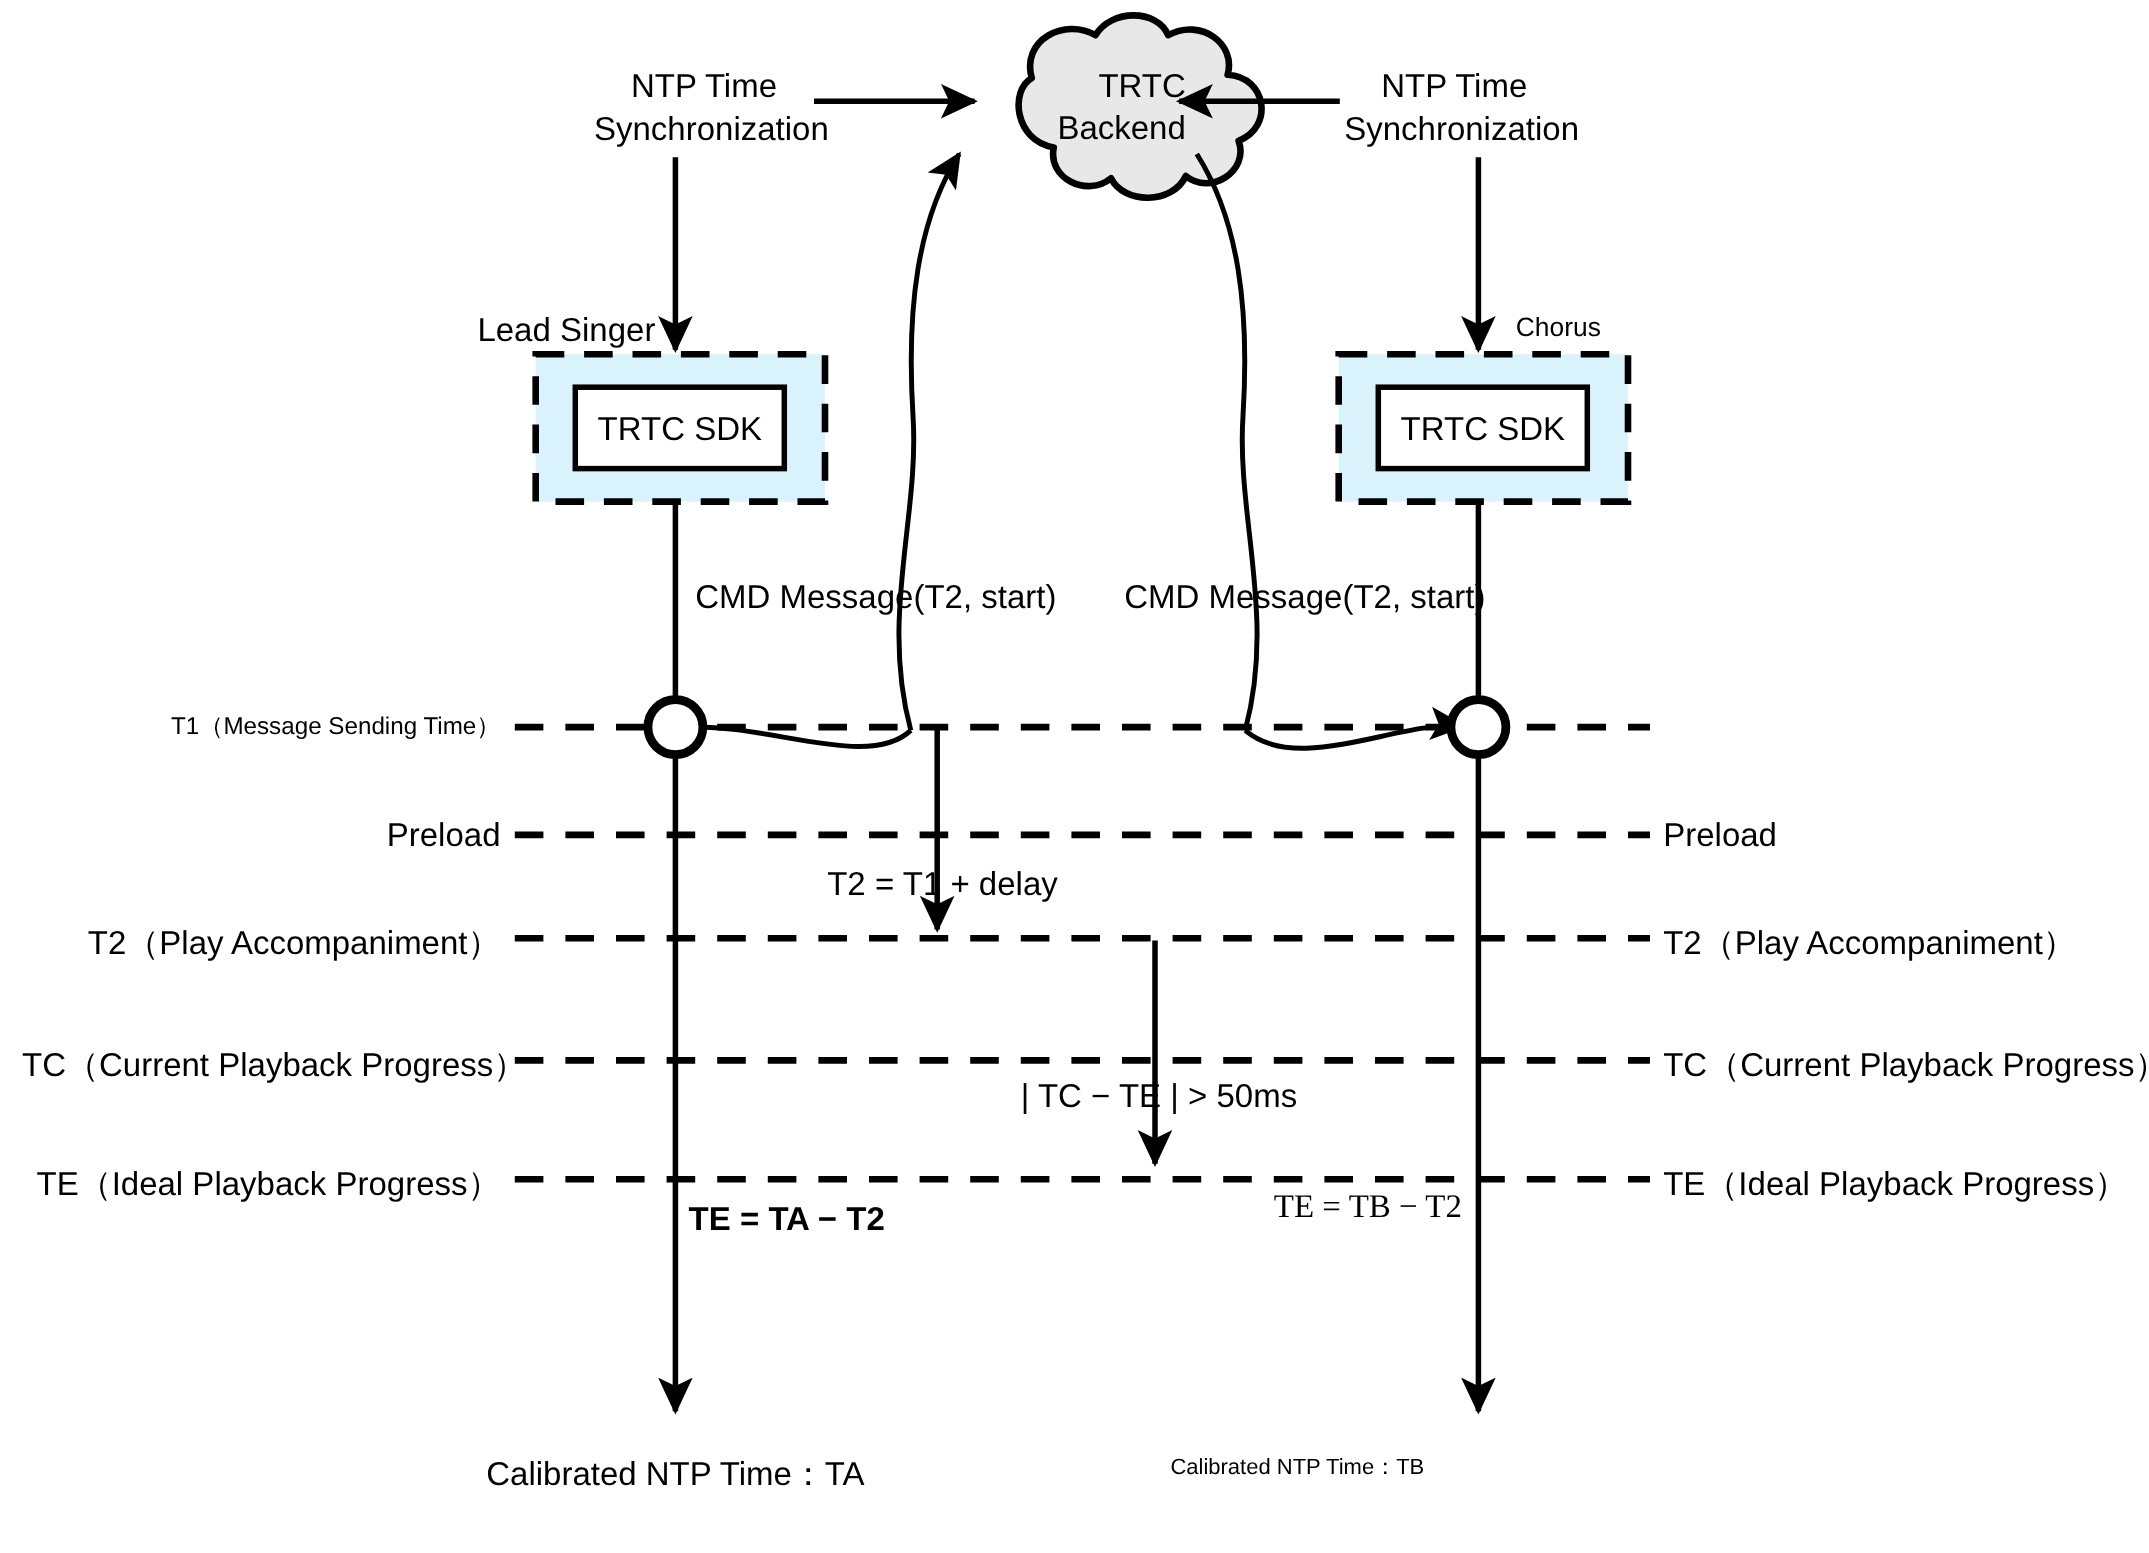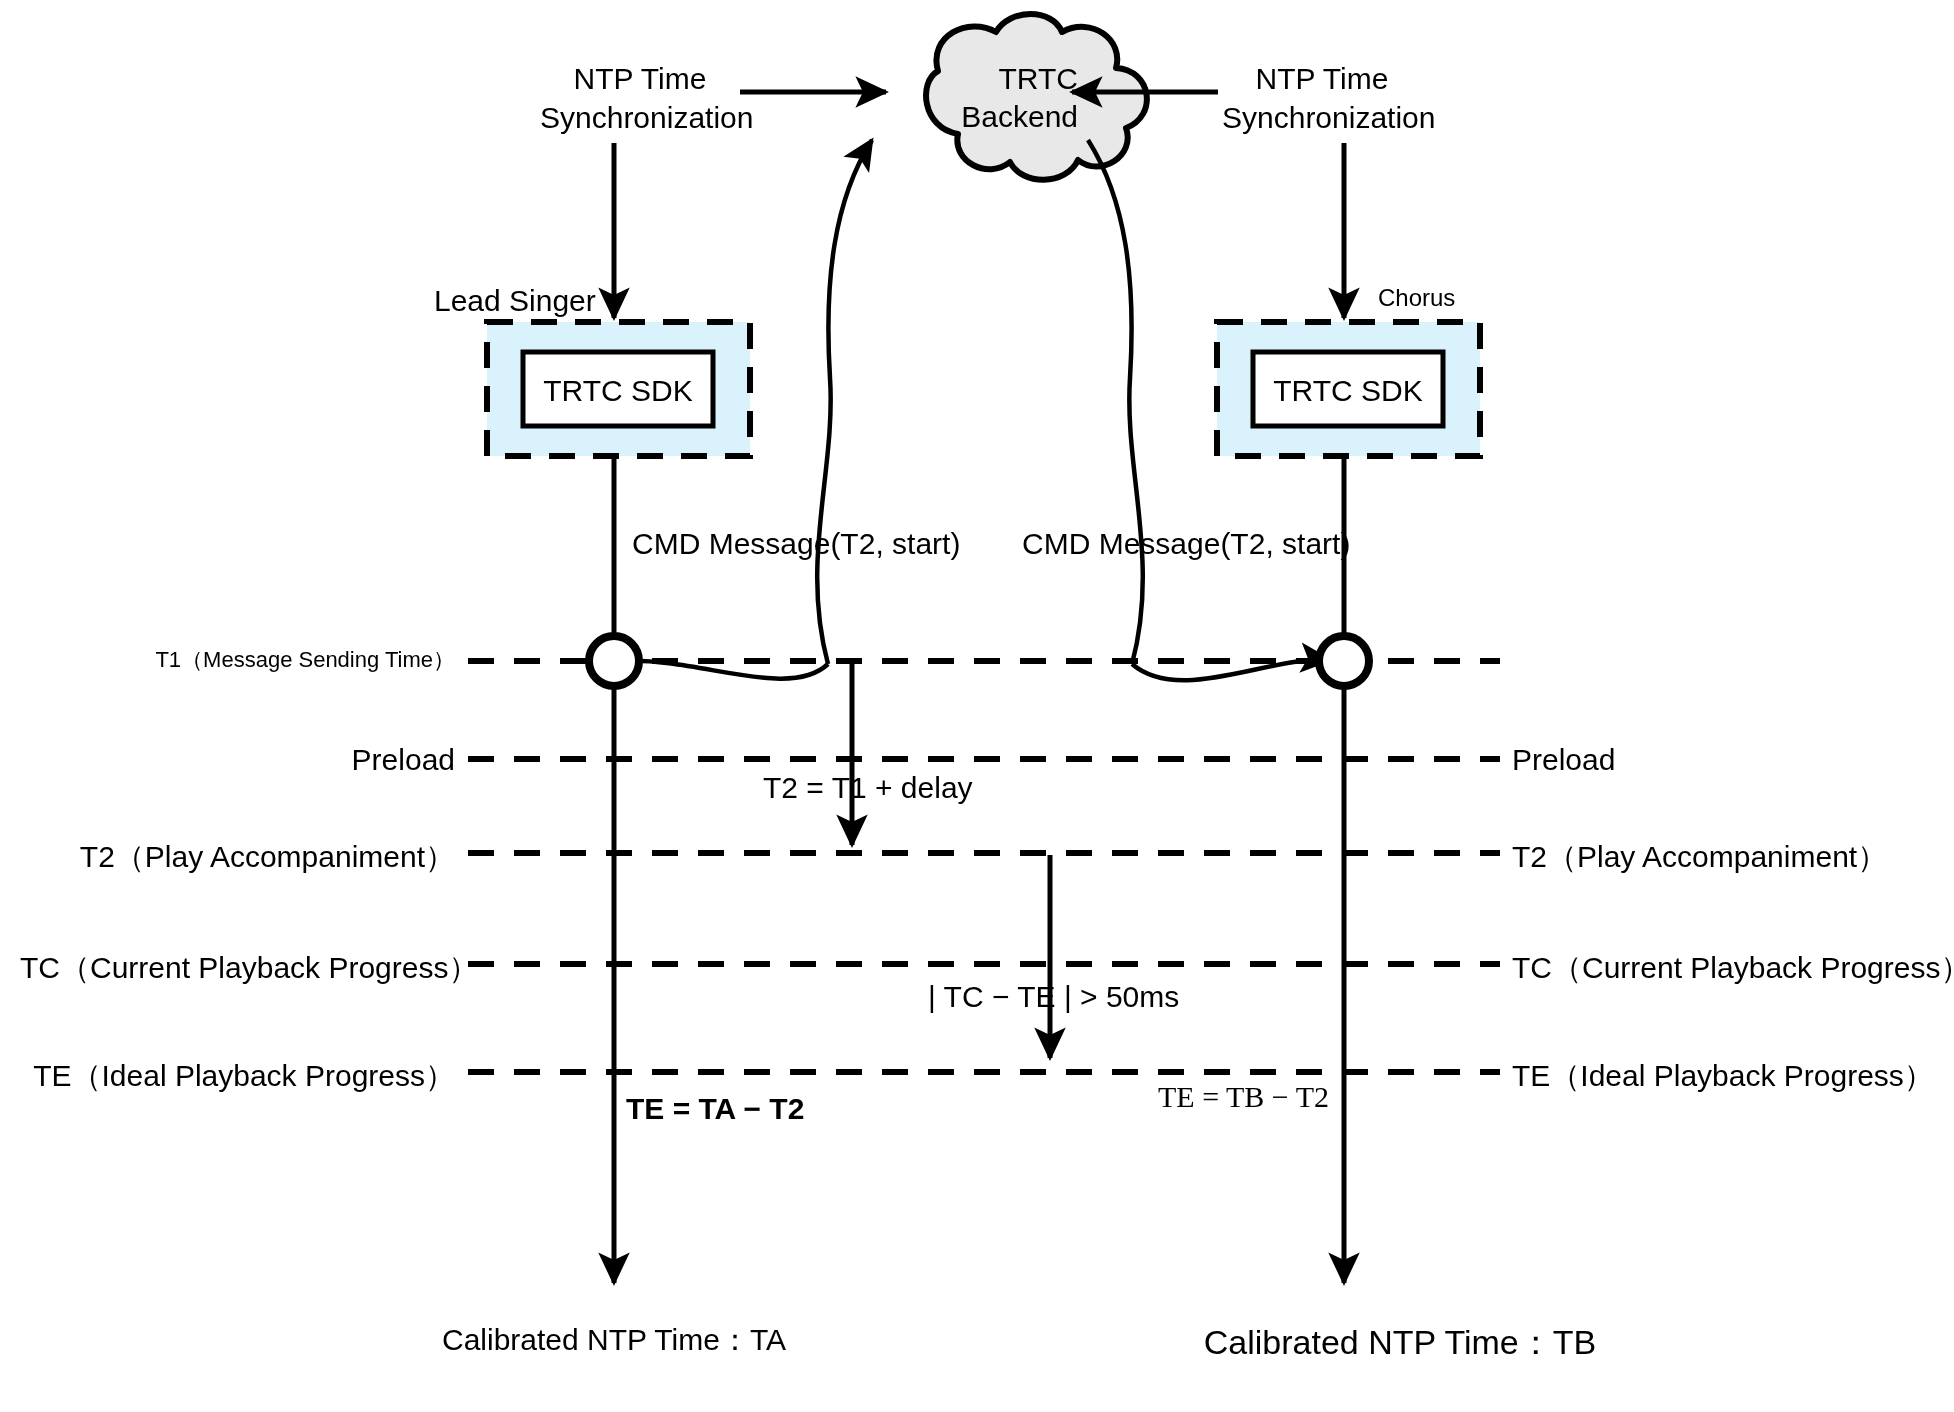--- a/index.html
+++ b/index.html
@@ -162,22 +162,22 @@
   <div style="position:absolute; left:20px; top:743px; width:435px; text-align:right; font-size:30px; white-space:nowrap;">Preload</div>
   <div style="position:absolute; left:20px; top:837px; width:435px; text-align:right; font-size:30px; white-space:nowrap;">T2（Play Accompaniment）</div>
   <div style="position:absolute; left:20px; top:948px; width:435px; text-align:right; font-size:30px; white-space:nowrap;">TC（Current Playback Progress）</div>
   <div style="position:absolute; left:20px; top:1056px; width:435px; text-align:right; font-size:30px; white-space:nowrap;">TE（Ideal Playback Progress）</div>
 
   <div style="position:absolute; left:1512px; top:743px; font-size:30px; white-space:nowrap;">Preload</div>
   <div style="position:absolute; left:1512px; top:837px; font-size:30px; white-space:nowrap;">T2（Play Accompaniment）</div>
   <div style="position:absolute; left:1512px; top:948px; font-size:30px; white-space:nowrap;">TC（Current Playback Progress）</div>
   <div style="position:absolute; left:1512px; top:1056px; font-size:30px; white-space:nowrap;">TE（Ideal Playback Progress）</div>
 
-  <div style="position:absolute; left:752px; top:771px; font-size:30px; white-space:nowrap;margin-left:11px;">T2 = T1 + delay</div>
+  <div style="position:absolute; left:752px; top:788px; font-size:30px; white-space:nowrap;">T2 = T1 + delay</div>
   <div style="position:absolute; left:928px; top:980px; font-size:30px; white-space:nowrap;">| TC − TE | &gt; 50ms</div>
 
   <div style="position:absolute; left:626px; top:1092px; font-size:30px; white-space:nowrap;font-weight:bold;">TE = TA − T2</div>
   <div style="position:absolute; left:1158px; top:1080px; font-size:30px; white-space:nowrap;font-family:Liberation Serif, serif;">TE = TB − T2</div>
 
   <div style="position:absolute; left:334px; top:1320px; width:560px; text-align:center; font-size:30px; white-space:nowrap;">Calibrated NTP Time：TA</div>
-  <div style="position:absolute; left:1120px; top:1320px; width:560px; text-align:center; font-size:34px; white-space:nowrap;">Calibrated NTP Time：TB</div>
+  <div style="position:absolute; left:1064px; top:1320px; width:560px; text-align:left; font-size:20px; white-space:nowrap;">Calibrated NTP Time：TB</div>
 
 </div>
 
 </body></html>

